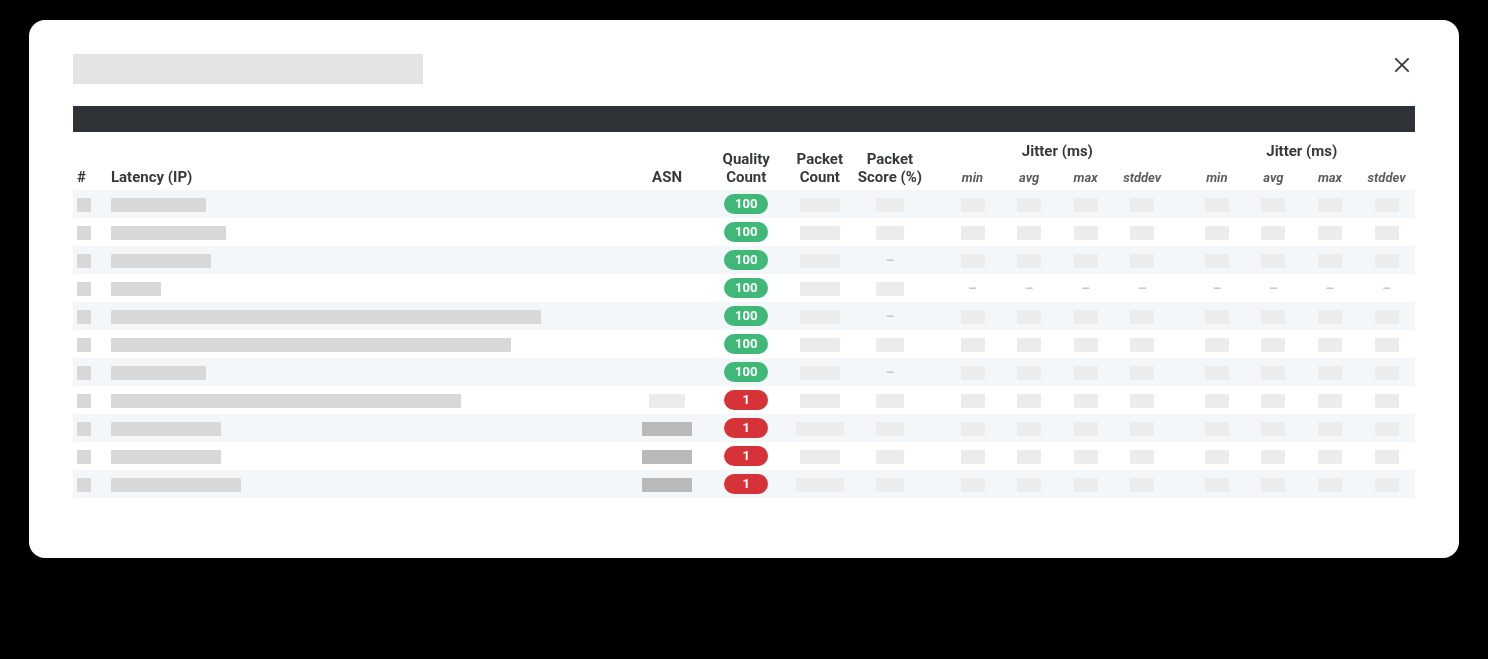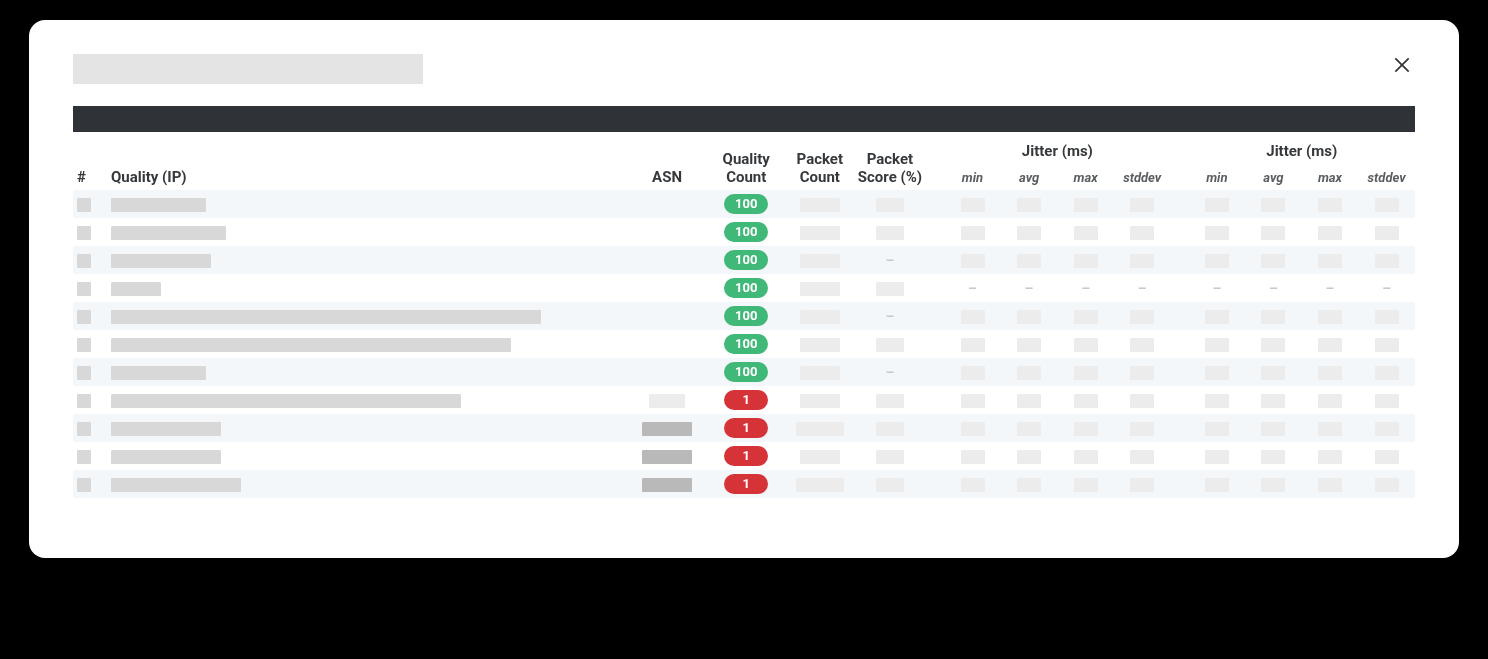--- a/index.html
+++ b/index.html
@@ -142,21 +142,21 @@
         <col class="c-m">
         <col class="c-gap">
       <col class="c-m">
         <col class="c-m">
         <col class="c-m">
         <col class="c-m">
     </colgroup>
     <thead>
       <tr>
         <th rowspan="2" class="left">#</th>
-        <th rowspan="2" class="left">Quality (IP)</th>
+        <th rowspan="2" class="left">Latency (IP)</th>
         <th rowspan="2">ASN</th>
         <th rowspan="2">Quality Count</th>
         <th rowspan="2">Packet Count</th>
         <th rowspan="2">Packet Score (%)</th>
         <th rowspan="2"></th>
         <th colspan="4">Jitter (ms)</th>
         <th rowspan="2"></th>
         <th colspan="4">Jitter (ms)</th>
       </tr>
       <tr>

